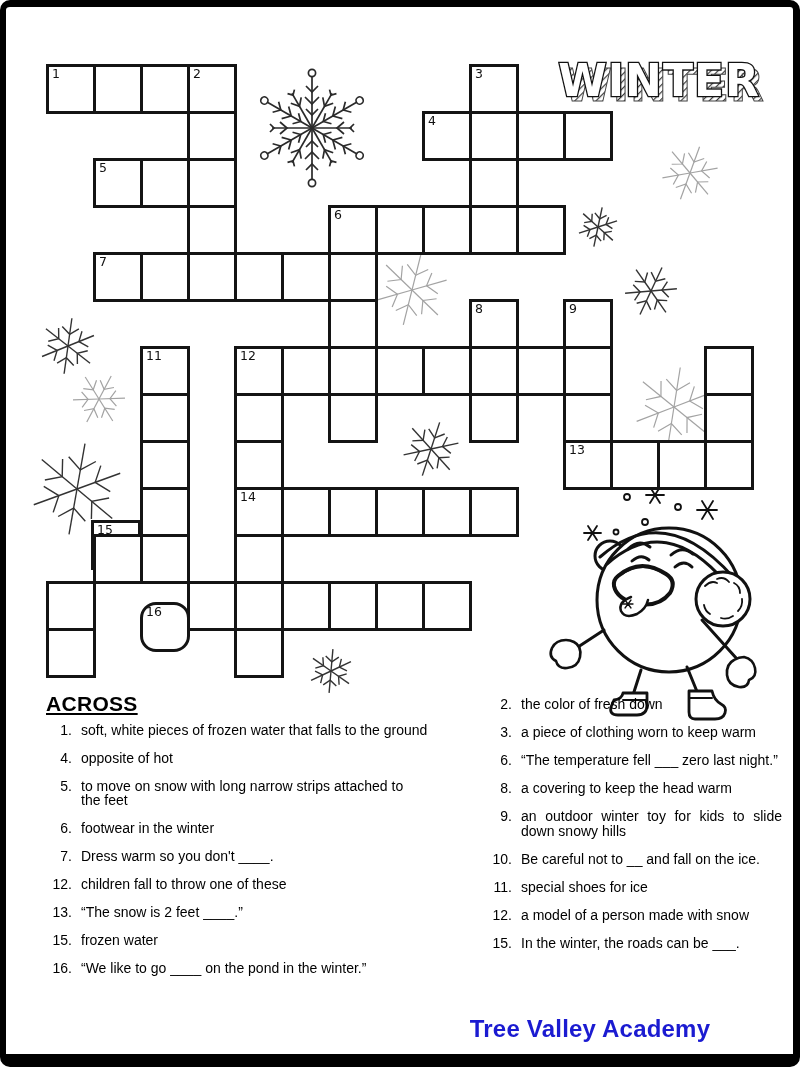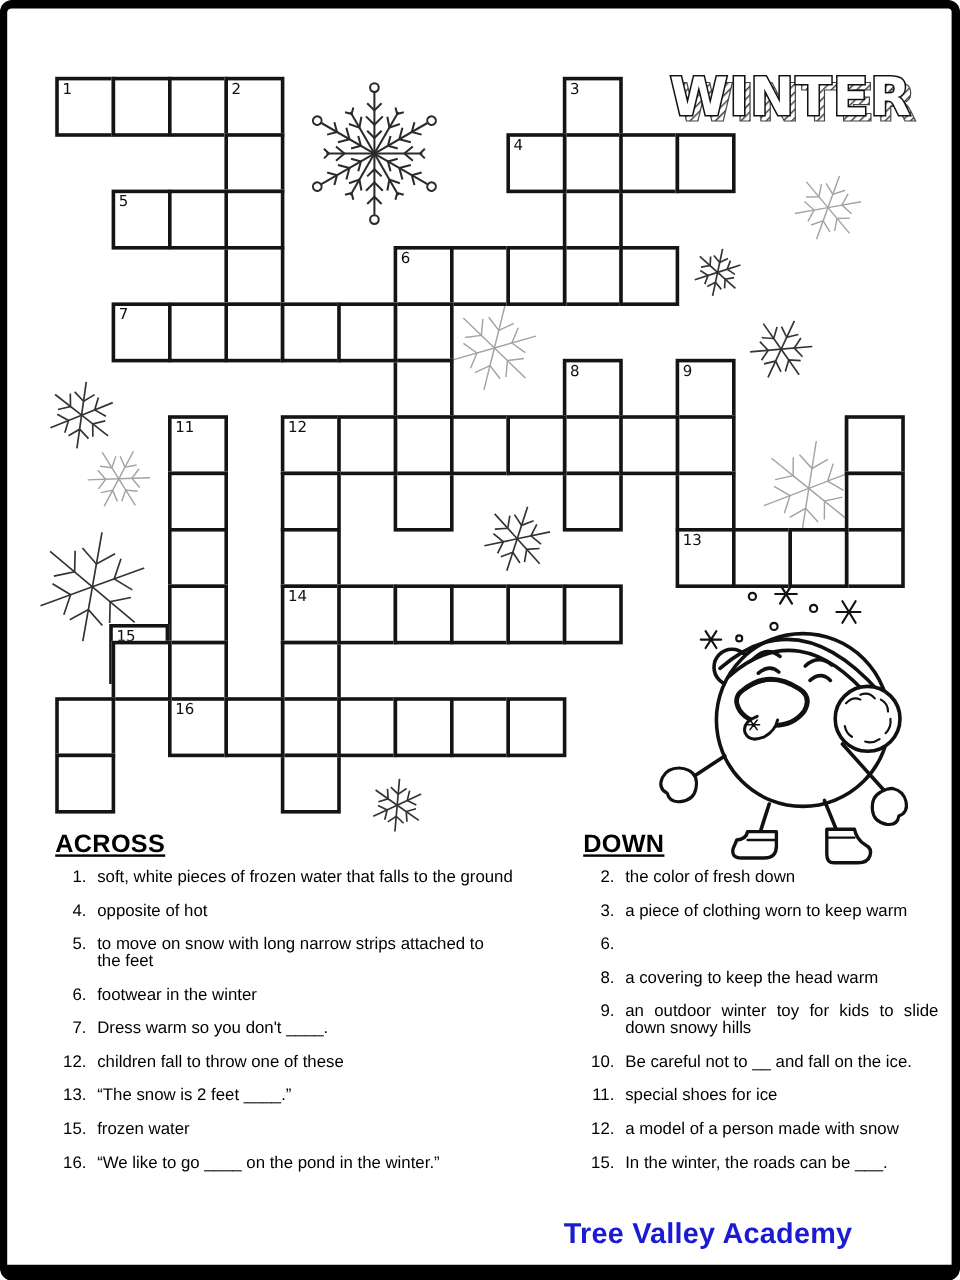--- a/index.html
+++ b/index.html
@@ -226,21 +226,21 @@
       <div class="cell" style="left: 704px; top: 346px;"></div>
       <div class="cell" style="left: 704px; top: 393px;"></div>
       <div class="cell" style="left: 704px; top: 440px;"></div>
       <div class="cell" style="left: 140px; top: 346px;">
         <span class="num">11</span>
       </div>
       <div class="cell" style="left: 140px; top: 393px;"></div>
       <div class="cell" style="left: 140px; top: 440px;"></div>
       <div class="cell" style="left: 140px; top: 487px;"></div>
       <div class="cell" style="left: 140px; top: 534px;"></div>
-      <div class="cell" style="left: 140px; top: 581px;">
+      <div class="cell" style="left: 140px; top: 602px; border-radius: 16px;">
         <span class="num">16</span>
       </div>
       <div class="cell" style="left: 234px; top: 346px;">
         <span class="num">12</span>
       </div>
       <div class="cell" style="left: 281px; top: 346px;"></div>
       <div class="cell" style="left: 375px; top: 346px;"></div>
       <div class="cell" style="left: 422px; top: 346px;"></div>
       <div class="cell" style="left: 516px; top: 346px;"></div>
       <div class="cell" style="left: 234px; top: 393px;"></div>
@@ -308,32 +308,32 @@
           <span class="ctext">frozen water</span>
         </li>
         <li>
           <span class="cnum">16.</span>
           <span class="ctext">“We like to go ____ on the pond in the winter.”</span>
         </li>
       </ol>
   </div>
 
   <div class="clues" id="down">
-    <h2>DOWN</h2>
     <ol id="down-list">
         <li>
           <span class="cnum">2.</span>
           <span class="ctext">the color of fresh down</span>
         </li>
         <li>
           <span class="cnum">3.</span>
           <span class="ctext">a piece of clothing worn to keep warm</span>
         </li>
         <li>
           <span class="cnum">6.</span>
+          <span class="ctext">“The temperature fell ___ zero last night.”</span>
         </li>
         <li>
           <span class="cnum">8.</span>
           <span class="ctext">a covering to keep the head warm</span>
         </li>
         <li class="justify">
           <span class="cnum">9.</span>
           <span class="ctext">an outdoor winter toy for kids to slide down snowy hills</span>
         </li>
         <li>

